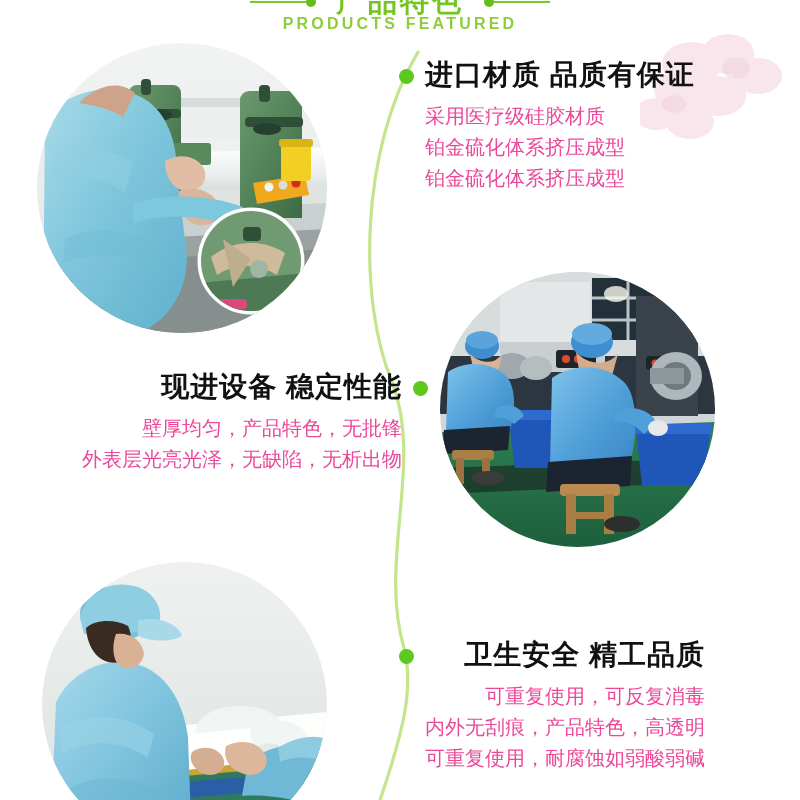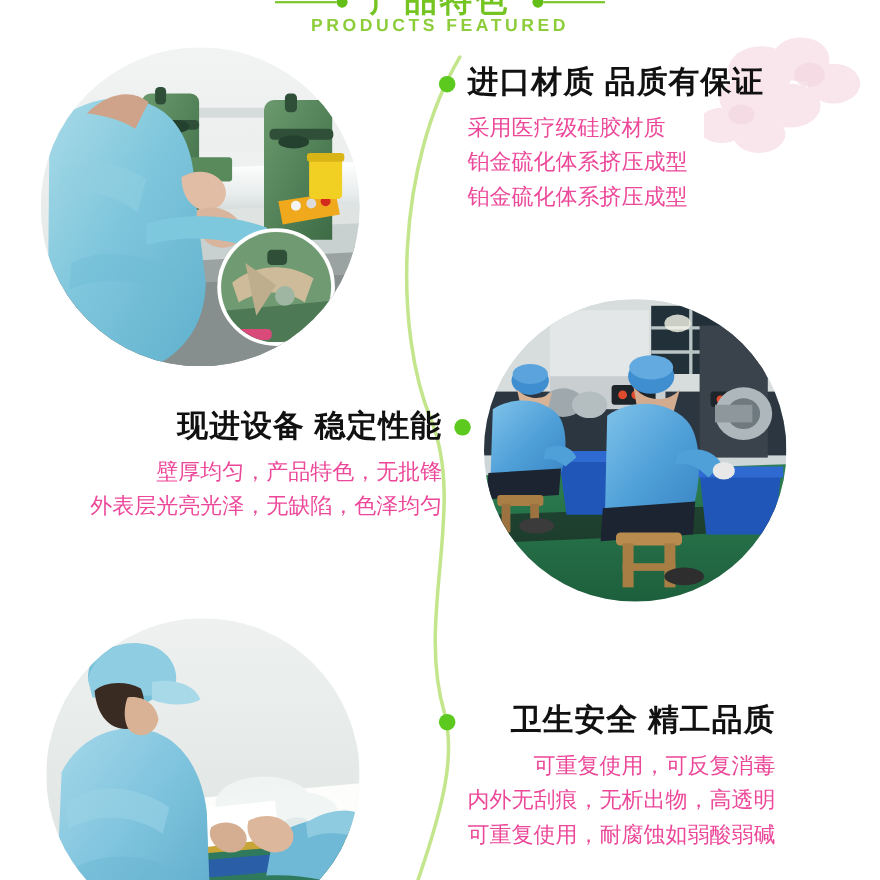--- a/index.html
+++ b/index.html
@@ -415,27 +415,27 @@
       <div>铂金硫化体系挤压成型</div>
       <div>铂金硫化体系挤压成型</div>
     </div>
   </div>
 
   <div class="feature" id="feature-equipment">
     <div class="bullet"></div>
     <div class="heading">现进设备  稳定性能</div>
     <div class="lines">
       <div>壁厚均匀，产品特色，无批锋</div>
-      <div>外表层光亮光泽，无缺陷，色泽均匀</div>
+      <div>外表层光亮光泽，无缺陷，无析出物</div>
     </div>
   </div>
 
   <div class="feature" id="feature-quality">
     <div class="bullet"></div>
     <div class="heading">卫生安全  精工品质</div>
     <div class="lines">
       <div>可重复使用，可反复消毒</div>
-      <div>内外无刮痕，无析出物，高透明</div>
+      <div>内外无刮痕，产品特色，高透明</div>
       <div>可重复使用，耐腐蚀如弱酸弱碱</div>
     </div>
   </div>
 
 </div>
 
 </body></html>

